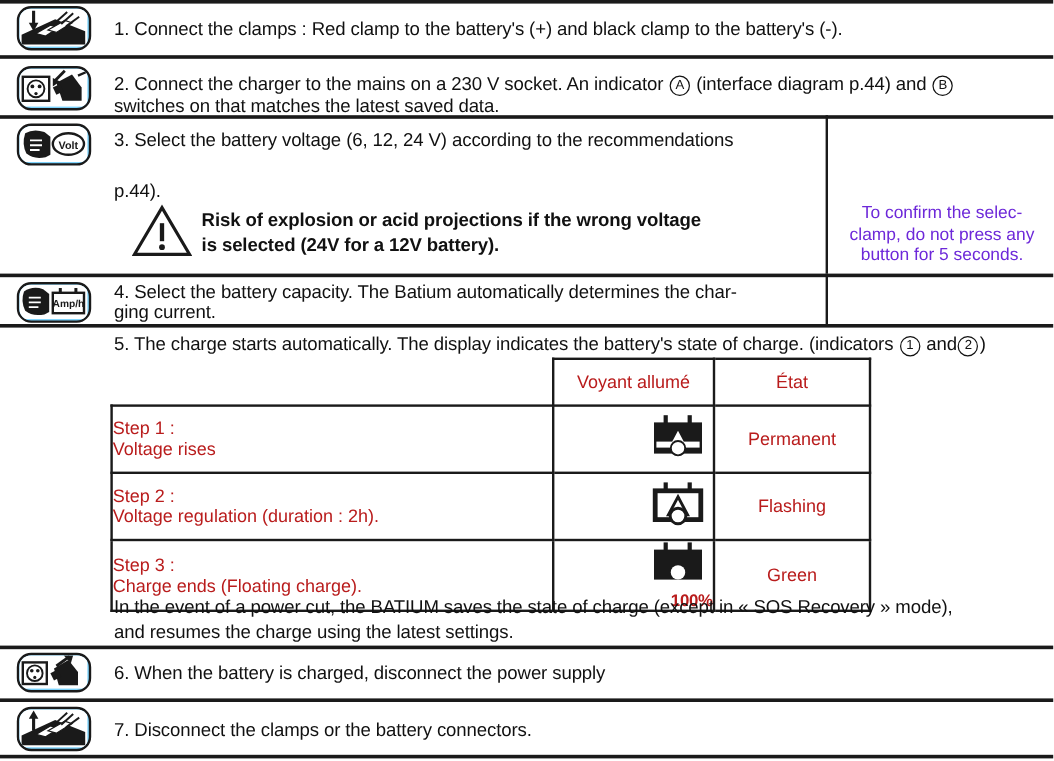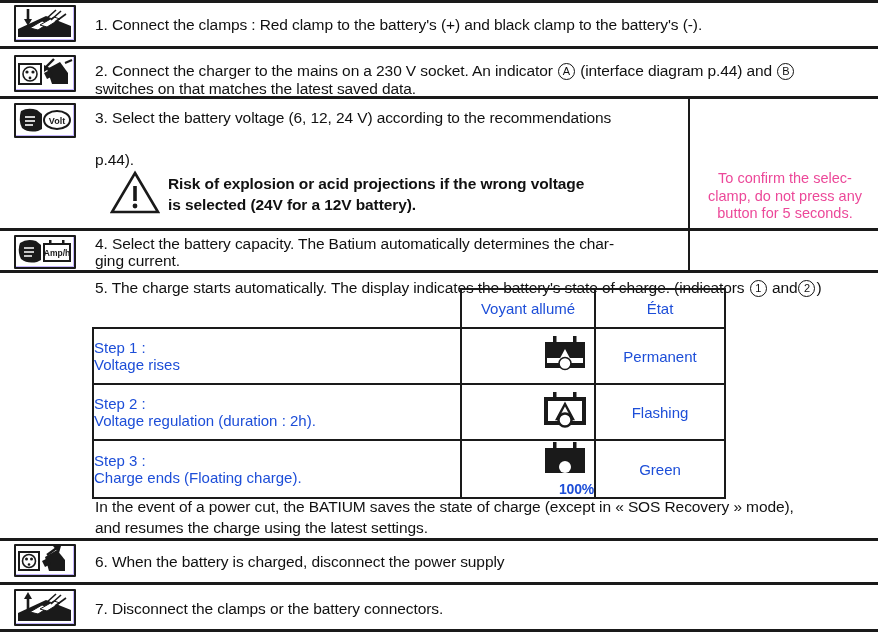--- a/index.html
+++ b/index.html
@@ -37,66 +37,66 @@
     position: absolute;
     width: 2px;
     background: #1a1a1a;
   }
 
   
   .iconbox {
     position: absolute;
     box-sizing: border-box;
     border: 2.5px solid #1a1a1a;
-    border-radius: 1px;
-    background: #c4b5fd;
+    border-radius: 12px;
+    background: #7dd3fc;
     overflow: hidden;
   }
   .iconbox svg { display: block; }
 
   
   .txt {
     position: absolute;
     font-size: 15.5px;
     line-height: 21px;
     color: #111111;
     letter-spacing: -0.1px;
   }
   .txt.bold { font-weight: bold; }
 
   .note {
     position: absolute;
     font-size: 14.5px;
     line-height: 17.5px;
     text-align: center;
-    color: #ec4899;
+    color: #6d28d9;
   }
 
   
   .circled {
     display: inline-block;
     width: 15px;
     height: 15px;
     line-height: 14px;
     border: 1.2px solid #111;
     border-radius: 50%;
     text-align: center;
     font-size: 11px;
     vertical-align: 1px;
     margin: 0 1px;
   }
 
   
   #state-table {
     position: absolute;
     left: 92px;
-    top: 288px;
+    top: 298px;
     border-collapse: collapse;
     font-size: 15px;
-    color: #1d4ed8;
+    color: #b91c1c;
   }
   #state-table td, #state-table th {
     border: 2px solid #1a1a1a;
     padding: 0;
     font-weight: normal;
   }
   #state-table .col-step  { width: 366px; height: 46px; padding: 4px 0; vertical-align: middle; }
   #state-table .col-lamp  { width: 132px; text-align: center; vertical-align: middle; }
   #state-table .col-state { width: 128px; text-align: center; vertical-align: middle; }
   #state-table .hdr-row td { height: 30px; }

